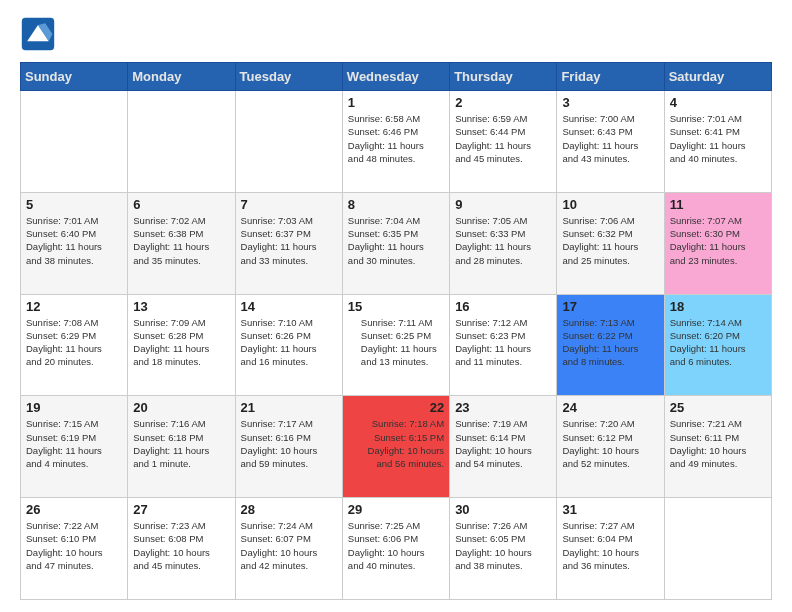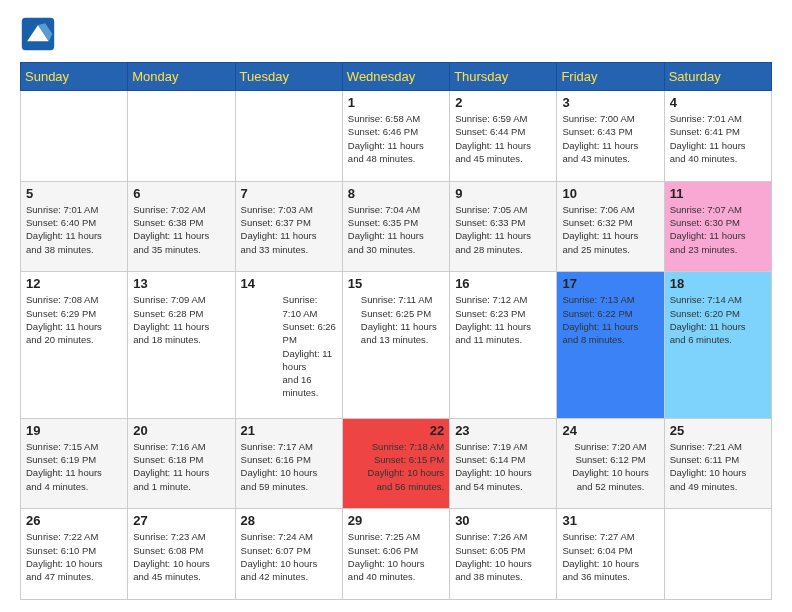--- a/index.html
+++ b/index.html
@@ -56,23 +56,23 @@
     }
     .calendar {
       flex: 1;
       border: 1px solid #ccc;
       border-collapse: collapse;
       width: 100%;
       table-layout: fixed;
     }
     .calendar th {
       background: #2563b0;
-      color: #fde047;
+      color: #e5e5e5;
       font-size: 13px;
-      font-weight: normal;
+      font-weight: bold;
       padding: 6px 4px;
       text-align: left;
       border: 1px solid #1a4d9a;
     }
     .calendar td {
       border: 1px solid #ccc;
       vertical-align: top;
       padding: 4px 5px;
       font-size: 10px;
       color: #333;
@@ -224,21 +224,21 @@
           </td>
           <td style="background: rgb(255, 255, 255);">
             <span class="day-num">13</span>
             <div class="day-info" style="white-space: pre-line;">Sunrise: 7:09 AM
 Sunset: 6:28 PM
 Daylight: 11 hours
 and 18 minutes.</div>
           </td>
           <td style="background: rgb(255, 255, 255);">
             <span class="day-num">14</span>
-            <div class="day-info" style="white-space: pre-line; margin-left: 42px;">Sunrise: 7:10 AM
+            <div class="day-info" style="white-space: pre-line;">Sunrise: 7:10 AM
 Sunset: 6:26 PM
 Daylight: 11 hours
 and 16 minutes.</div>
           </td>
           <td style="background: rgb(255, 255, 255);">
             <span class="day-num">15</span>
             <div class="day-info" style="white-space: pre-line; margin-left: 13px;">Sunrise: 7:11 AM
 Sunset: 6:25 PM
 Daylight: 11 hours
 and 13 minutes.</div>
@@ -296,21 +296,21 @@
           </td>
           <td style="background: rgb(245, 245, 245);">
             <span class="day-num">23</span>
             <div class="day-info" style="white-space: pre-line;">Sunrise: 7:19 AM
 Sunset: 6:14 PM
 Daylight: 10 hours
 and 54 minutes.</div>
           </td>
           <td style="background: rgb(245, 245, 245);">
             <span class="day-num">24</span>
-            <div class="day-info" style="white-space: pre-line; text-align: center;">Sunrise: 7:20 AM
+            <div class="day-info" style="white-space: pre-line;">Sunrise: 7:20 AM
 Sunset: 6:12 PM
 Daylight: 10 hours
 and 52 minutes.</div>
           </td>
           <td style="background: rgb(245, 245, 245);">
             <span class="day-num">25</span>
             <div class="day-info" style="white-space: pre-line;">Sunrise: 7:21 AM
 Sunset: 6:11 PM
 Daylight: 10 hours
 and 49 minutes.</div>

